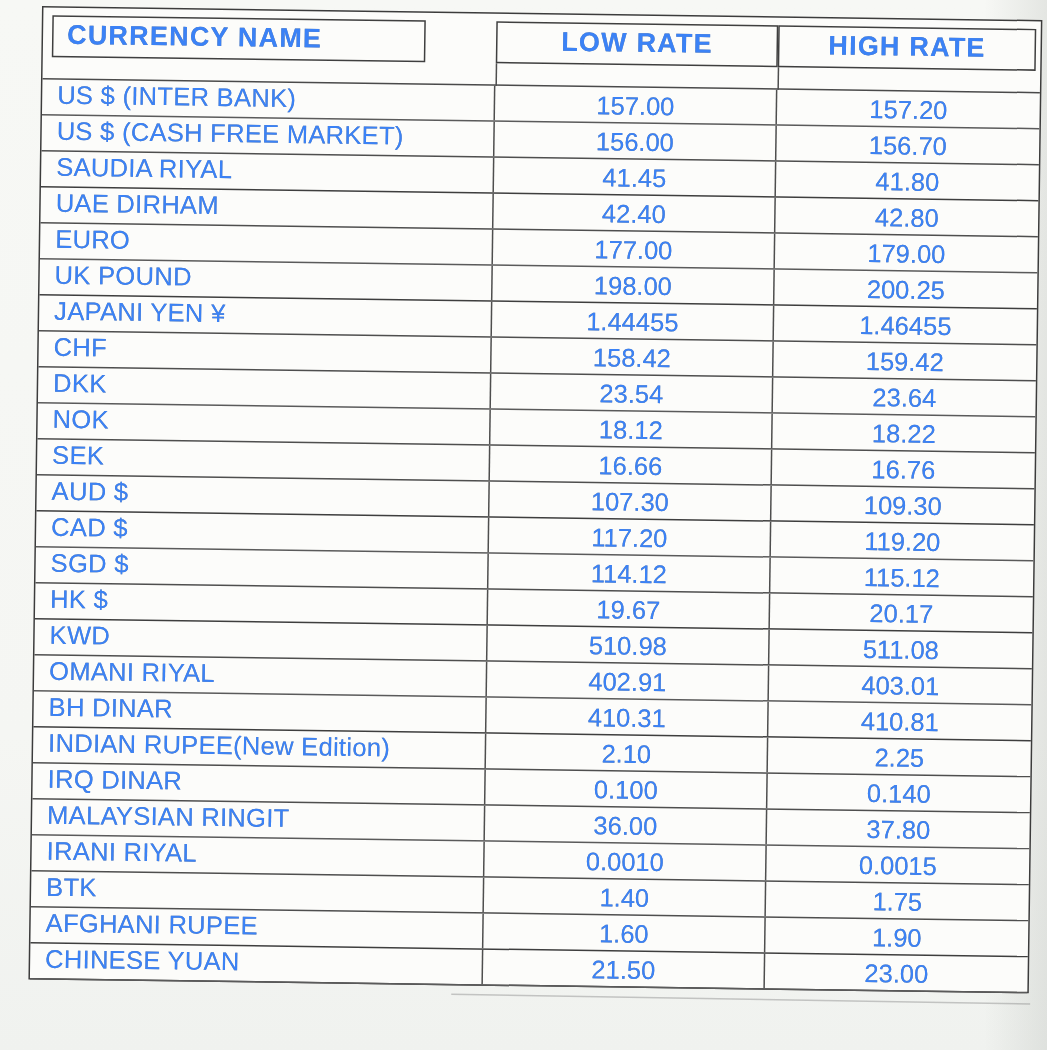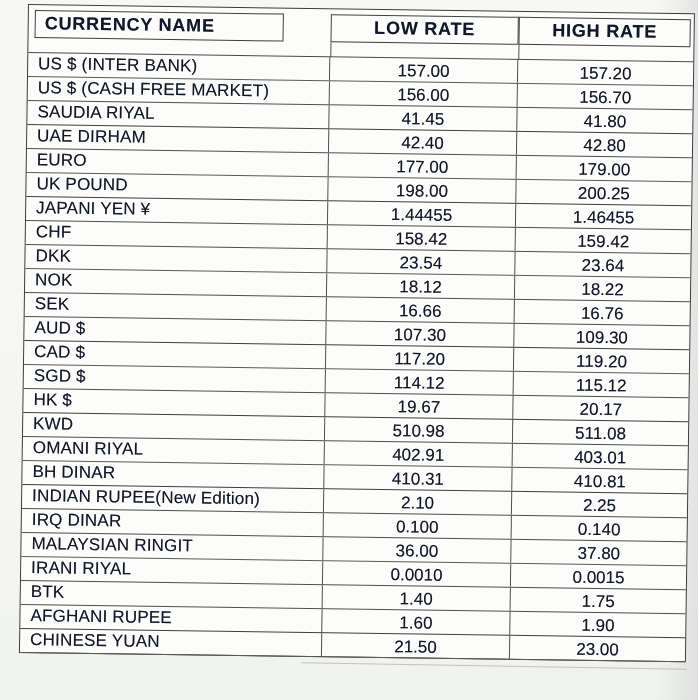--- a/index.html
+++ b/index.html
@@ -4,21 +4,21 @@
 <style>
   html,body{margin:0;padding:0;}
   .page{
     position:relative;
     width:698px;height:700px;
     overflow:hidden;
     background:
       linear-gradient(to right, rgba(0,0,0,0) 94%, rgba(170,175,170,.25) 100%),
       linear-gradient(to bottom, #f7f8f5 0%, #f5f6f3 70%, #f0f2ef 100%);
     font-family:"Liberation Sans", sans-serif;
-    color:#0f172a;
+    color:#3b82f6;
   }
   .sheet{
     position:absolute;
     left:28px;top:4px;
     width:667px;height:649px;
     background:#fcfcfa;
     border:1.5px solid #3c3c3c;
     transform:rotate(0.8deg);
     transform-origin:0 0;
     box-sizing:border-box;

